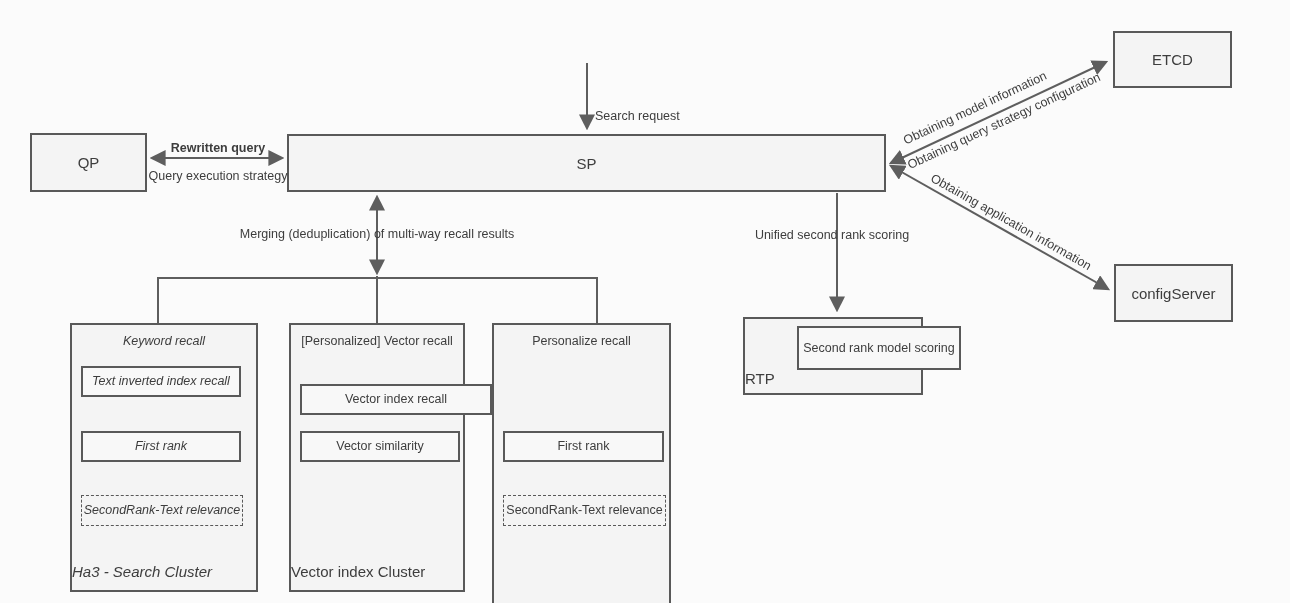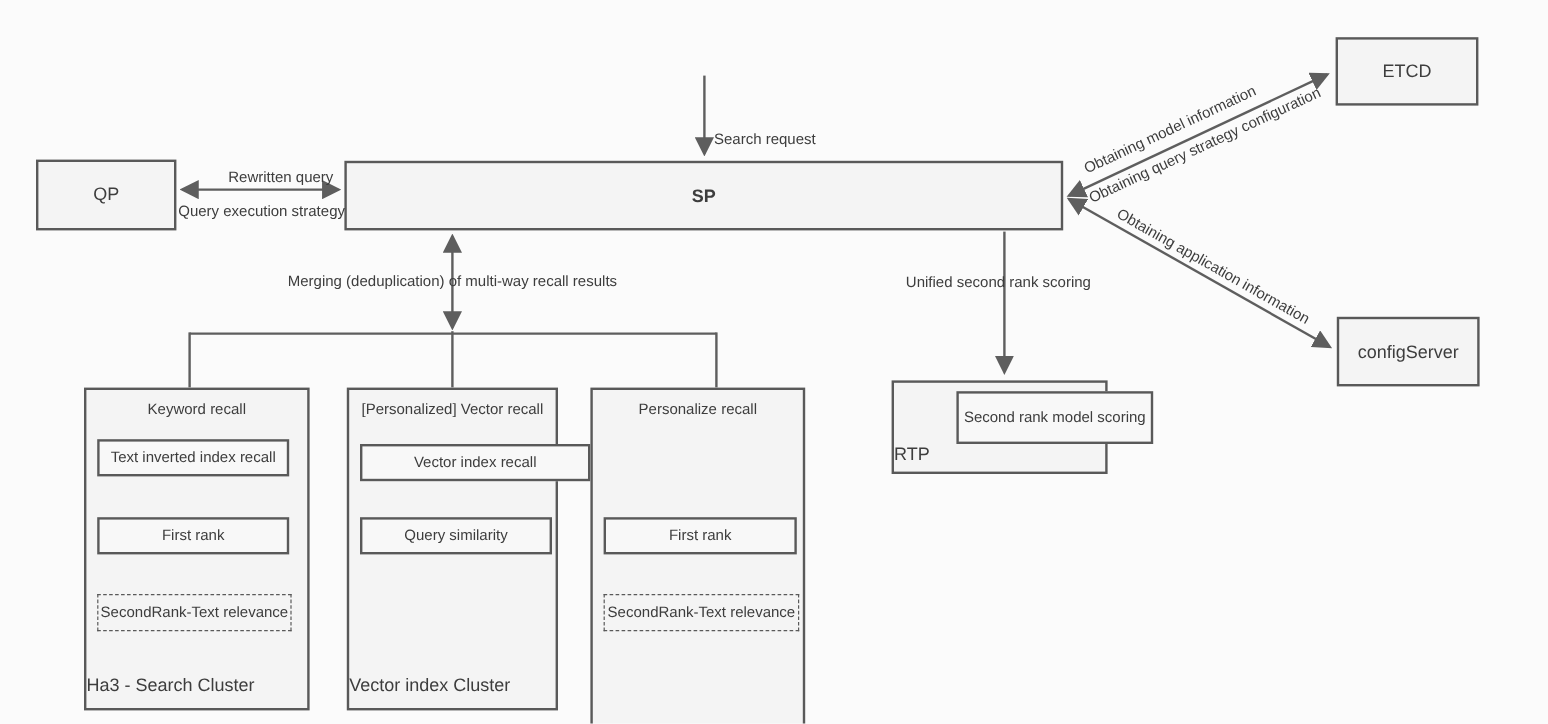--- a/index.html
+++ b/index.html
@@ -91,55 +91,55 @@
     <line class="edge" x1="837" y1="193" x2="837" y2="310" marker-end="url(#arrow)"></line>
     <line class="edge" x1="159" y1="397" x2="159" y2="424" marker-end="url(#arrow)"></line>
     <line class="edge" x1="159" y1="462" x2="159" y2="488" marker-end="url(#arrow)"></line>
     <line class="edge" x1="377" y1="397" x2="377" y2="424" marker-end="url(#arrow)"></line>
     <line class="edge" x1="595" y1="397" x2="595" y2="424" marker-end="url(#arrow)"></line>
     <line class="edge" x1="595" y1="462" x2="595" y2="488" marker-end="url(#arrow)"></line>
   </svg>
 
   <div class="node" style="left:30px;top:133px;width:117px;height:59px;">QP</div>
 
-  <div class="node" style="left:287px;top:134px;width:599px;height:58px;font-weight:bold;">SP</div>
+  <div class="node" style="left:287px;top:134px;width:599px;height:58px;">SP</div>
 
   <div class="node" style="left:1113px;top:31px;width:119px;height:57px;">ETCD</div>
 
   <div class="node" style="left:1114px;top:264px;width:119px;height:58px;">configServer</div>
 
   <div class="cluster" style="left:743px;top:317px;width:180px;height:78px;">
     <div class="step" style="left:8px;top:7px;width:164px;height:44px;margin-left:44px;">Second rank model scoring</div>
     <div class="cluster-footer" style="bottom:6px;">RTP</div>
   </div>
 
-  <div class="cluster" style="left:70px;top:323px;width:188px;height:269px;">
+  <div class="cluster" style="left:70px;top:323px;width:188px;height:269px;font-style:italic;">
     <div class="cluster-title">Keyword recall</div>
     <div class="step" style="left:9px;top:41px;width:160px;height:31px;">Text inverted index recall</div>
     <div class="step" style="left:9px;top:106px;width:160px;height:31px;">First rank</div>
     <div class="step dashed" style="left:9px;top:170px;width:162px;height:31px;">SecondRank-Text relevance</div>
     <div class="cluster-footer">Ha3 - Search Cluster</div>
   </div>
 
   <div class="cluster" style="left:289px;top:323px;width:176px;height:269px;">
     <div class="cluster-title">[Personalized] Vector recall</div>
-    <div class="step" style="left:9px;top:45px;width:192px;height:31px;">Vector index recall</div>
-    <div class="step" style="left:9px;top:106px;width:160px;height:31px;">Query similarity</div>
+    <div class="step" style="left:9px;top:59px;width:192px;height:31px;">Vector index recall</div>
+    <div class="step" style="left:9px;top:106px;width:160px;height:31px;">Vector similarity</div>
     <div class="cluster-footer">Vector index Cluster</div>
   </div>
 
   <div class="cluster" style="left:492px;top:323px;width:179px;height:311px;">
     <div class="cluster-title">Personalize recall</div>
     <div class="step" style="left:9px;top:106px;width:161px;height:31px;">First rank</div>
     <div class="step dashed" style="left:9px;top:170px;width:163px;height:31px;">SecondRank-Text relevance</div>
     <div class="cluster-footer">Ha3 - Search Cluster</div>
   </div>
 
   <div class="edge-label left-anchor" style="left:595px;top:92px;">Search request</div>
-  <div class="edge-label" style="left:234px;top:148px;">Rewritten query</div>
+  <div class="edge-label" style="left:218px;top:148px;font-weight:bold;">Rewritten query</div>
   <div class="edge-label" style="left:218px;top:176px;">Query execution strategy</div>
   <div class="edge-label rot-up" style="left:975px;top:108px;">Obtaining model information</div>
   <div class="edge-label rot-up" style="left:1004px;top:121px;">Obtaining query strategy configuration</div>
   <div class="edge-label rot-down" style="left:1011px;top:222px;">Obtaining application information</div>
   <div class="edge-label" style="left:377px;top:234px;">Merging (deduplication) of multi-way recall results</div>
   <div class="edge-label" style="left:832px;top:235px;">Unified second rank scoring</div>
 
 </div>
 
 </body></html>

